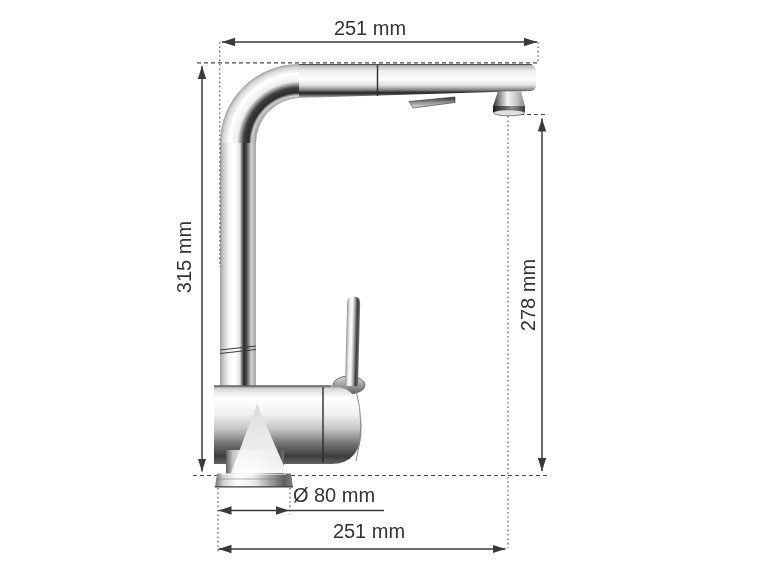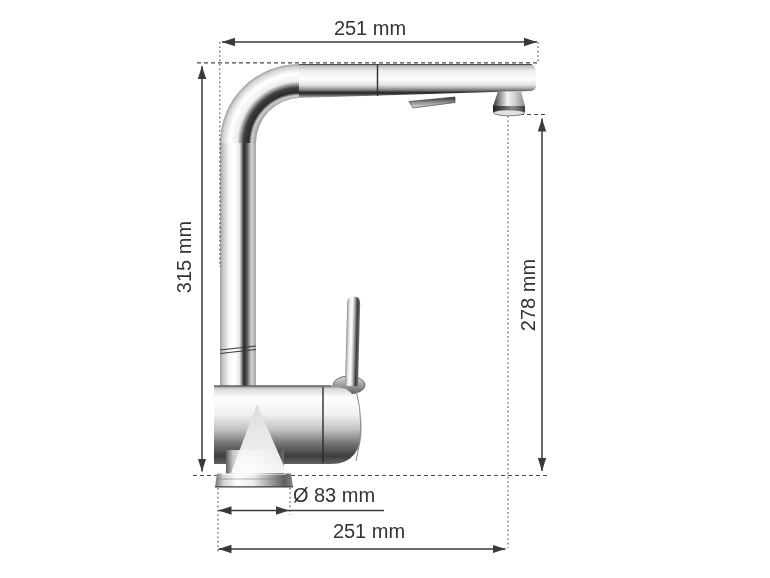--- a/index.html
+++ b/index.html
@@ -199,17 +199,17 @@
     <line x1="218.5" y1="549" x2="505.5" y2="549" marker-start="url(#arr)" marker-end="url(#arr)"></line>
   </g>
 </svg>
 
 <div class="dim-label" style="left:370px; top:28px;">251 mm</div>
 
 <div class="dim-label rot" style="left:184px; top:257px;">315 mm</div>
 
 <div class="dim-label rot" style="left:528px; top:295px;">278 mm</div>
 
-<div class="dim-label" style="left:334px; top:495px;">Ø 83 mm</div>
+<div class="dim-label" style="left:334px; top:495px;">Ø 80 mm</div>
 
 <div class="dim-label" style="left:369px; top:531px;">251 mm</div>
 
 </div>
 
 </body></html>

